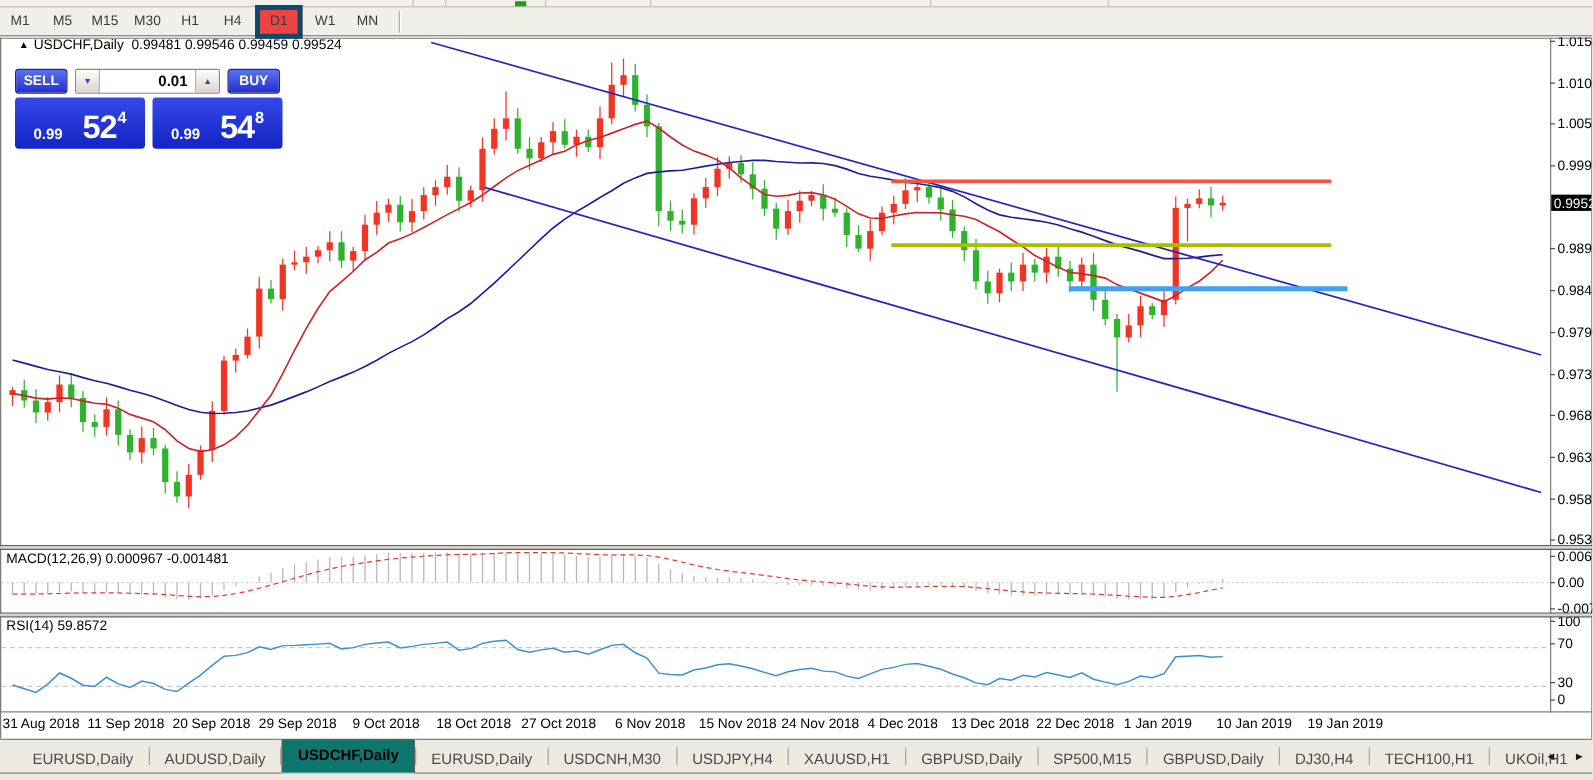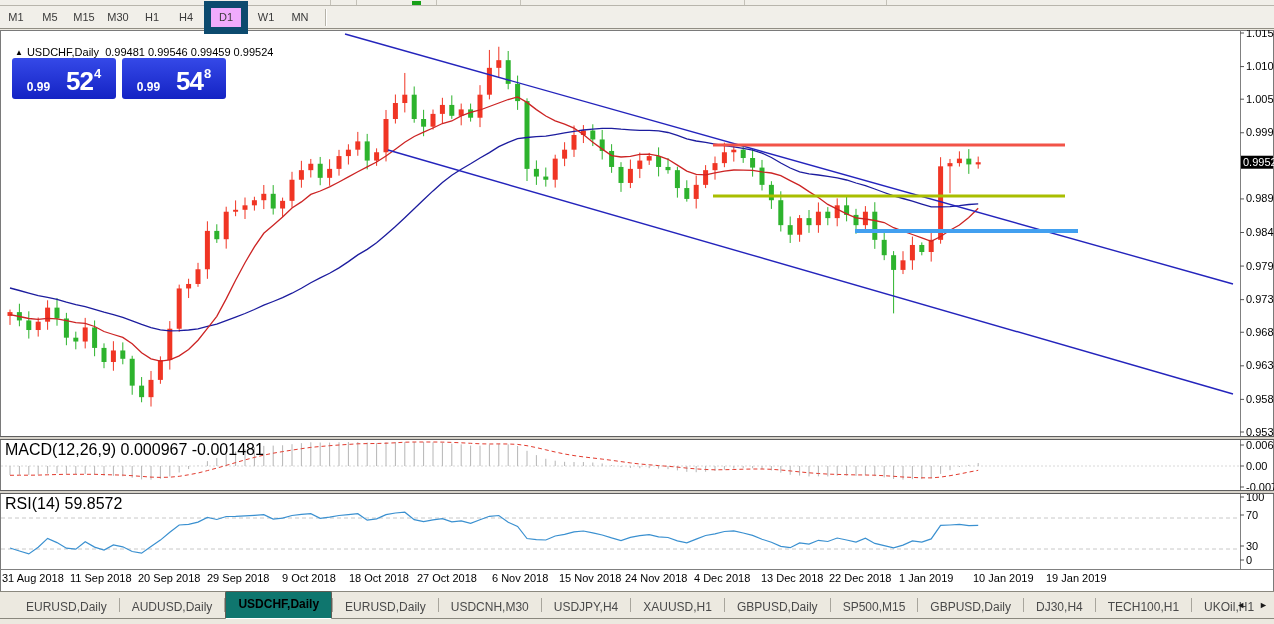--- a/index.html
+++ b/index.html
@@ -8,28 +8,28 @@
   
   .sliver{position:absolute;top:0;left:0;width:1274px;height:5px;background:#f1efe9;
           border-bottom:1px solid #b8b5ac;z-index:5}
   .sliver .greenbit{position:absolute;left:412px;top:1px;width:9px;height:4px;background:#18a018}
   .sliver .vsep{position:absolute;top:0;width:1px;height:5px;background:#c4c1b8}
   
   .tfbar{position:absolute;top:6px;left:0;width:1274px;height:23px;background:#f1efe9;
          border-bottom:1px solid #918e84;display:flex;align-items:center;padding-left:0;box-sizing:border-box;z-index:5}
   .tf{height:19px;min-width:24px;padding:0 3px;font-size:11px;color:#3a3a3a;display:flex;
       align-items:center;justify-content:center;border:1px solid transparent;margin-right:2px;cursor:default}
-  .tf.active{background:#f0abfc;border:7px solid #0c4a6e}
+  .tf.active{background:#ef4444;border:4px solid #0c4a6e}
   .tfsep{width:1px;height:17px;background:#b5b2a8;margin:0 7px;box-shadow:1px 0 0 #fff}
   
   .chart-frame{position:absolute;top:30px;left:0;width:1274px;height:561px;background:#fff;z-index:1}
   .chart-frame svg{position:absolute;left:0;top:0}
-  .chart-title{position:absolute;left:15px;top:16px;font-size:11px;color:#000;white-space:pre;z-index:3}
+  .chart-title{position:absolute;left:15px;top:0;font-size:11px;color:#000;white-space:pre;z-index:3}
   .chart-title .marker{font-size:8px;margin-right:4px;vertical-align:1px}
-  .ind-label{position:absolute;left:5px;font-size:16px;color:#000;z-index:3}
+  .ind-label{position:absolute;left:5px;font-size:11px;color:#000;z-index:3}
   
   .panel{position:absolute;left:12px;top:25px;width:219px;z-index:4}
   .row1{display:flex;height:20px}
   .btn-trade{width:40px;background:linear-gradient(#5a71f2,#2230cf);color:#fff;font-size:11px;
              font-weight:bold;display:flex;align-items:center;justify-content:center;
              border:1px solid #1a23a8;border-radius:3px}
   .spinbox{display:flex;margin:0 6px;border:1px solid #8a887e;border-radius:2px;background:#fff}
   .spin{width:18px;background:linear-gradient(#fcfcfa,#d9d6cd);display:flex;align-items:center;
         justify-content:center;font-size:7px;color:#3346c8}
   .spin.dn{border-right:1px solid #b5b2a8}
@@ -498,20 +498,29 @@
         <text x="829" y="552" font-size="11" fill="#000">22 Dec 2018</text>
         <text x="899" y="552" font-size="11" fill="#000">1 Jan 2019</text>
         <text x="973" y="552" font-size="11" fill="#000">10 Jan 2019</text>
         <text x="1046" y="552" font-size="11" fill="#000">19 Jan 2019</text>
       </g>
     </svg>
 
   <div class="chart-title"><span class="marker">▲</span><span>USDCHF,Daily  0.99481 0.99546 0.99459 0.99524</span></div>
 
   <div class="panel">
+    <div class="row1">
+      <div class="btn-trade">SELL</div>
+      <div class="spinbox">
+        <div class="spin dn">▼</div>
+        <input class="vol" value="0.01" style="">
+        <div class="spin up">▲</div>
+      </div>
+      <div class="btn-trade">BUY</div>
+    </div>
     <div class="row2">
       <div class="pbox left">
         <span class="small">0.99</span>
         <span class="big">52</span>
         <span class="sup">4</span>
       </div>
       <div class="pbox">
         <span class="small">0.99</span>
         <span class="big">54</span>
         <span class="sup">8</span>

